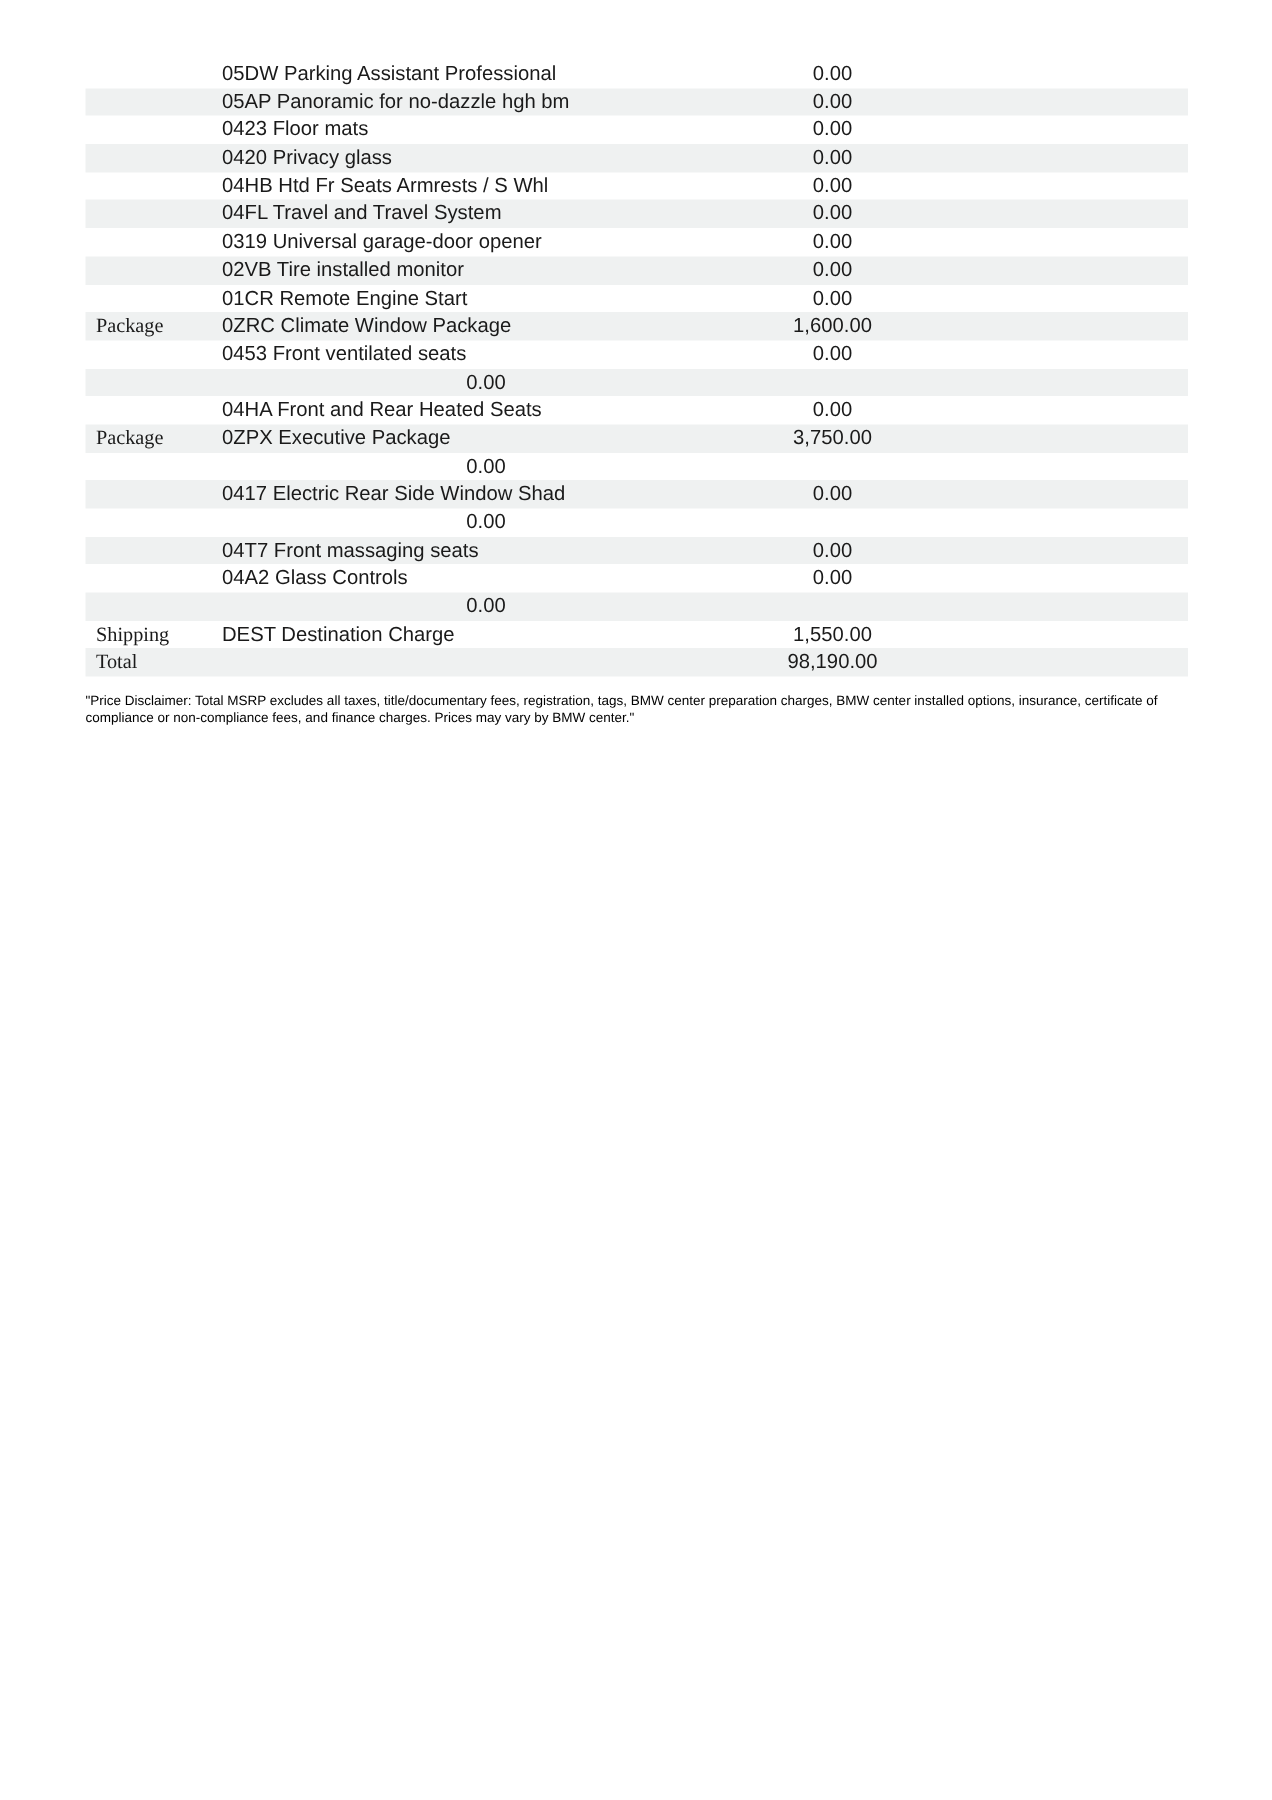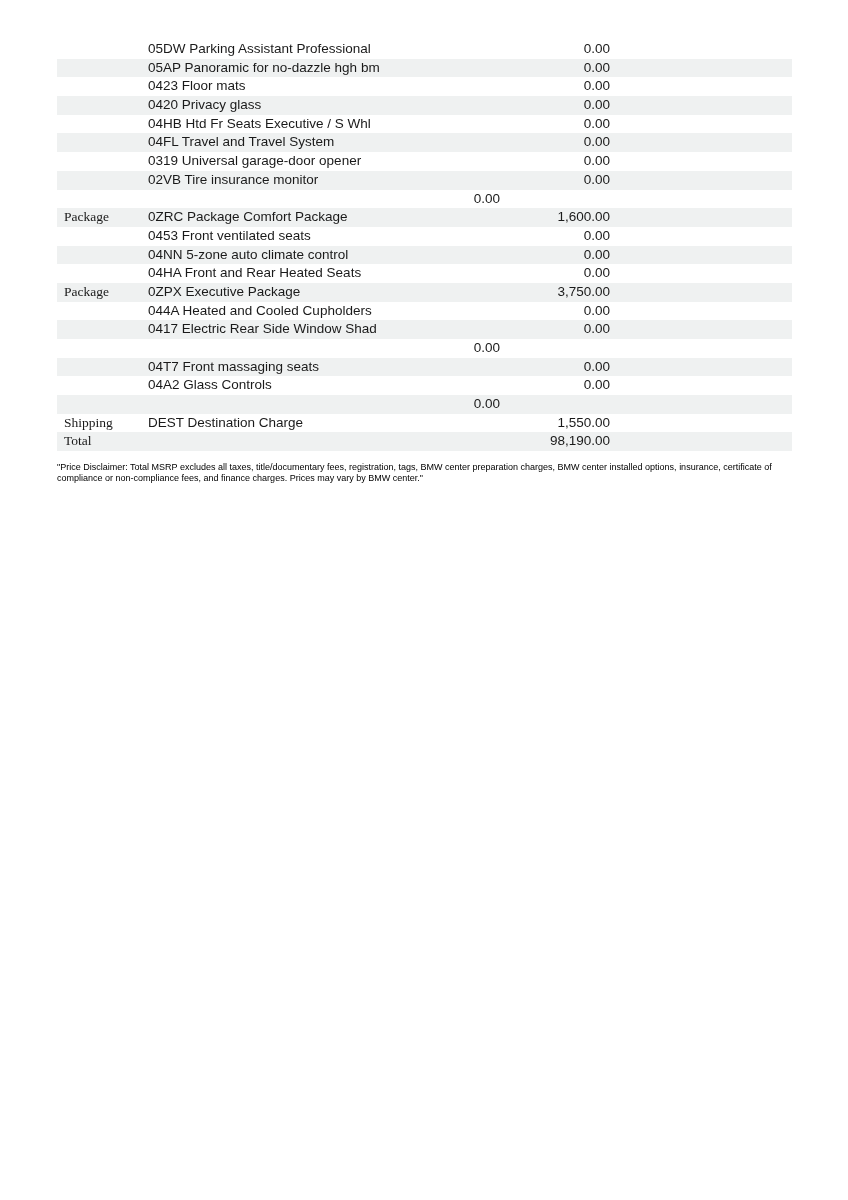--- a/index.html
+++ b/index.html
@@ -36,21 +36,21 @@
   }
   .cell {
     box-sizing: border-box;
     overflow: hidden;
   }
   .cell-category {
     padding-left: 7px;
     font-family: Liberation Serif, serif;
   }
   .cell-price {
-    text-align: right;
+    text-align: center;
   }
   .disclaimer {
     position: absolute;
     left: 57px;
     top: 462px;
     width: 724px;
     font-size: 9px;
     line-height: 11px;
     color: #000000;
   }
@@ -81,80 +81,79 @@
       <div class="cell cell-spacer"></div>
     </div>
       <div class="price-row shaded">
       <div class="cell cell-category"></div>
       <div class="cell cell-item">0420 Privacy glass</div>
       <div class="cell cell-price">0.00</div>
       <div class="cell cell-spacer"></div>
     </div>
       <div class="price-row">
       <div class="cell cell-category"></div>
-      <div class="cell cell-item">04HB Htd Fr Seats Executive / S Whl</div>
+      <div class="cell cell-item">04HB Htd Fr Seats Armrests / S Whl</div>
       <div class="cell cell-price">0.00</div>
       <div class="cell cell-spacer"></div>
     </div>
       <div class="price-row shaded">
       <div class="cell cell-category"></div>
       <div class="cell cell-item">04FL Travel and Travel System</div>
       <div class="cell cell-price">0.00</div>
       <div class="cell cell-spacer"></div>
     </div>
       <div class="price-row">
       <div class="cell cell-category"></div>
       <div class="cell cell-item">0319 Universal garage-door opener</div>
       <div class="cell cell-price">0.00</div>
       <div class="cell cell-spacer"></div>
     </div>
       <div class="price-row shaded">
       <div class="cell cell-category"></div>
-      <div class="cell cell-item">02VB Tire insurance monitor</div>
+      <div class="cell cell-item">02VB Tire installed monitor</div>
       <div class="cell cell-price">0.00</div>
       <div class="cell cell-spacer"></div>
     </div>
       <div class="price-row">
       <div class="cell cell-category"></div>
+      <div class="cell cell-item">01CR Remote Engine Start</div>
       <div class="cell cell-price">0.00</div>
       <div class="cell cell-spacer"></div>
     </div>
       <div class="price-row shaded">
       <div class="cell cell-category">Package</div>
-      <div class="cell cell-item">0ZRC Package Comfort Package</div>
+      <div class="cell cell-item">0ZRC Climate Window Package</div>
       <div class="cell cell-price">1,600.00</div>
       <div class="cell cell-spacer"></div>
     </div>
       <div class="price-row">
       <div class="cell cell-category"></div>
       <div class="cell cell-item">0453 Front ventilated seats</div>
       <div class="cell cell-price">0.00</div>
       <div class="cell cell-spacer"></div>
     </div>
       <div class="price-row shaded">
       <div class="cell cell-category"></div>
-      <div class="cell cell-item">04NN 5-zone auto climate control</div>
       <div class="cell cell-price">0.00</div>
       <div class="cell cell-spacer"></div>
     </div>
       <div class="price-row">
       <div class="cell cell-category"></div>
       <div class="cell cell-item">04HA Front and Rear Heated Seats</div>
       <div class="cell cell-price">0.00</div>
       <div class="cell cell-spacer"></div>
     </div>
       <div class="price-row shaded">
       <div class="cell cell-category">Package</div>
       <div class="cell cell-item">0ZPX Executive Package</div>
       <div class="cell cell-price">3,750.00</div>
       <div class="cell cell-spacer"></div>
     </div>
       <div class="price-row">
       <div class="cell cell-category"></div>
-      <div class="cell cell-item">044A Heated and Cooled Cupholders</div>
       <div class="cell cell-price">0.00</div>
       <div class="cell cell-spacer"></div>
     </div>
       <div class="price-row shaded">
       <div class="cell cell-category"></div>
       <div class="cell cell-item">0417 Electric Rear Side Window Shad</div>
       <div class="cell cell-price">0.00</div>
       <div class="cell cell-spacer"></div>
     </div>
       <div class="price-row">

